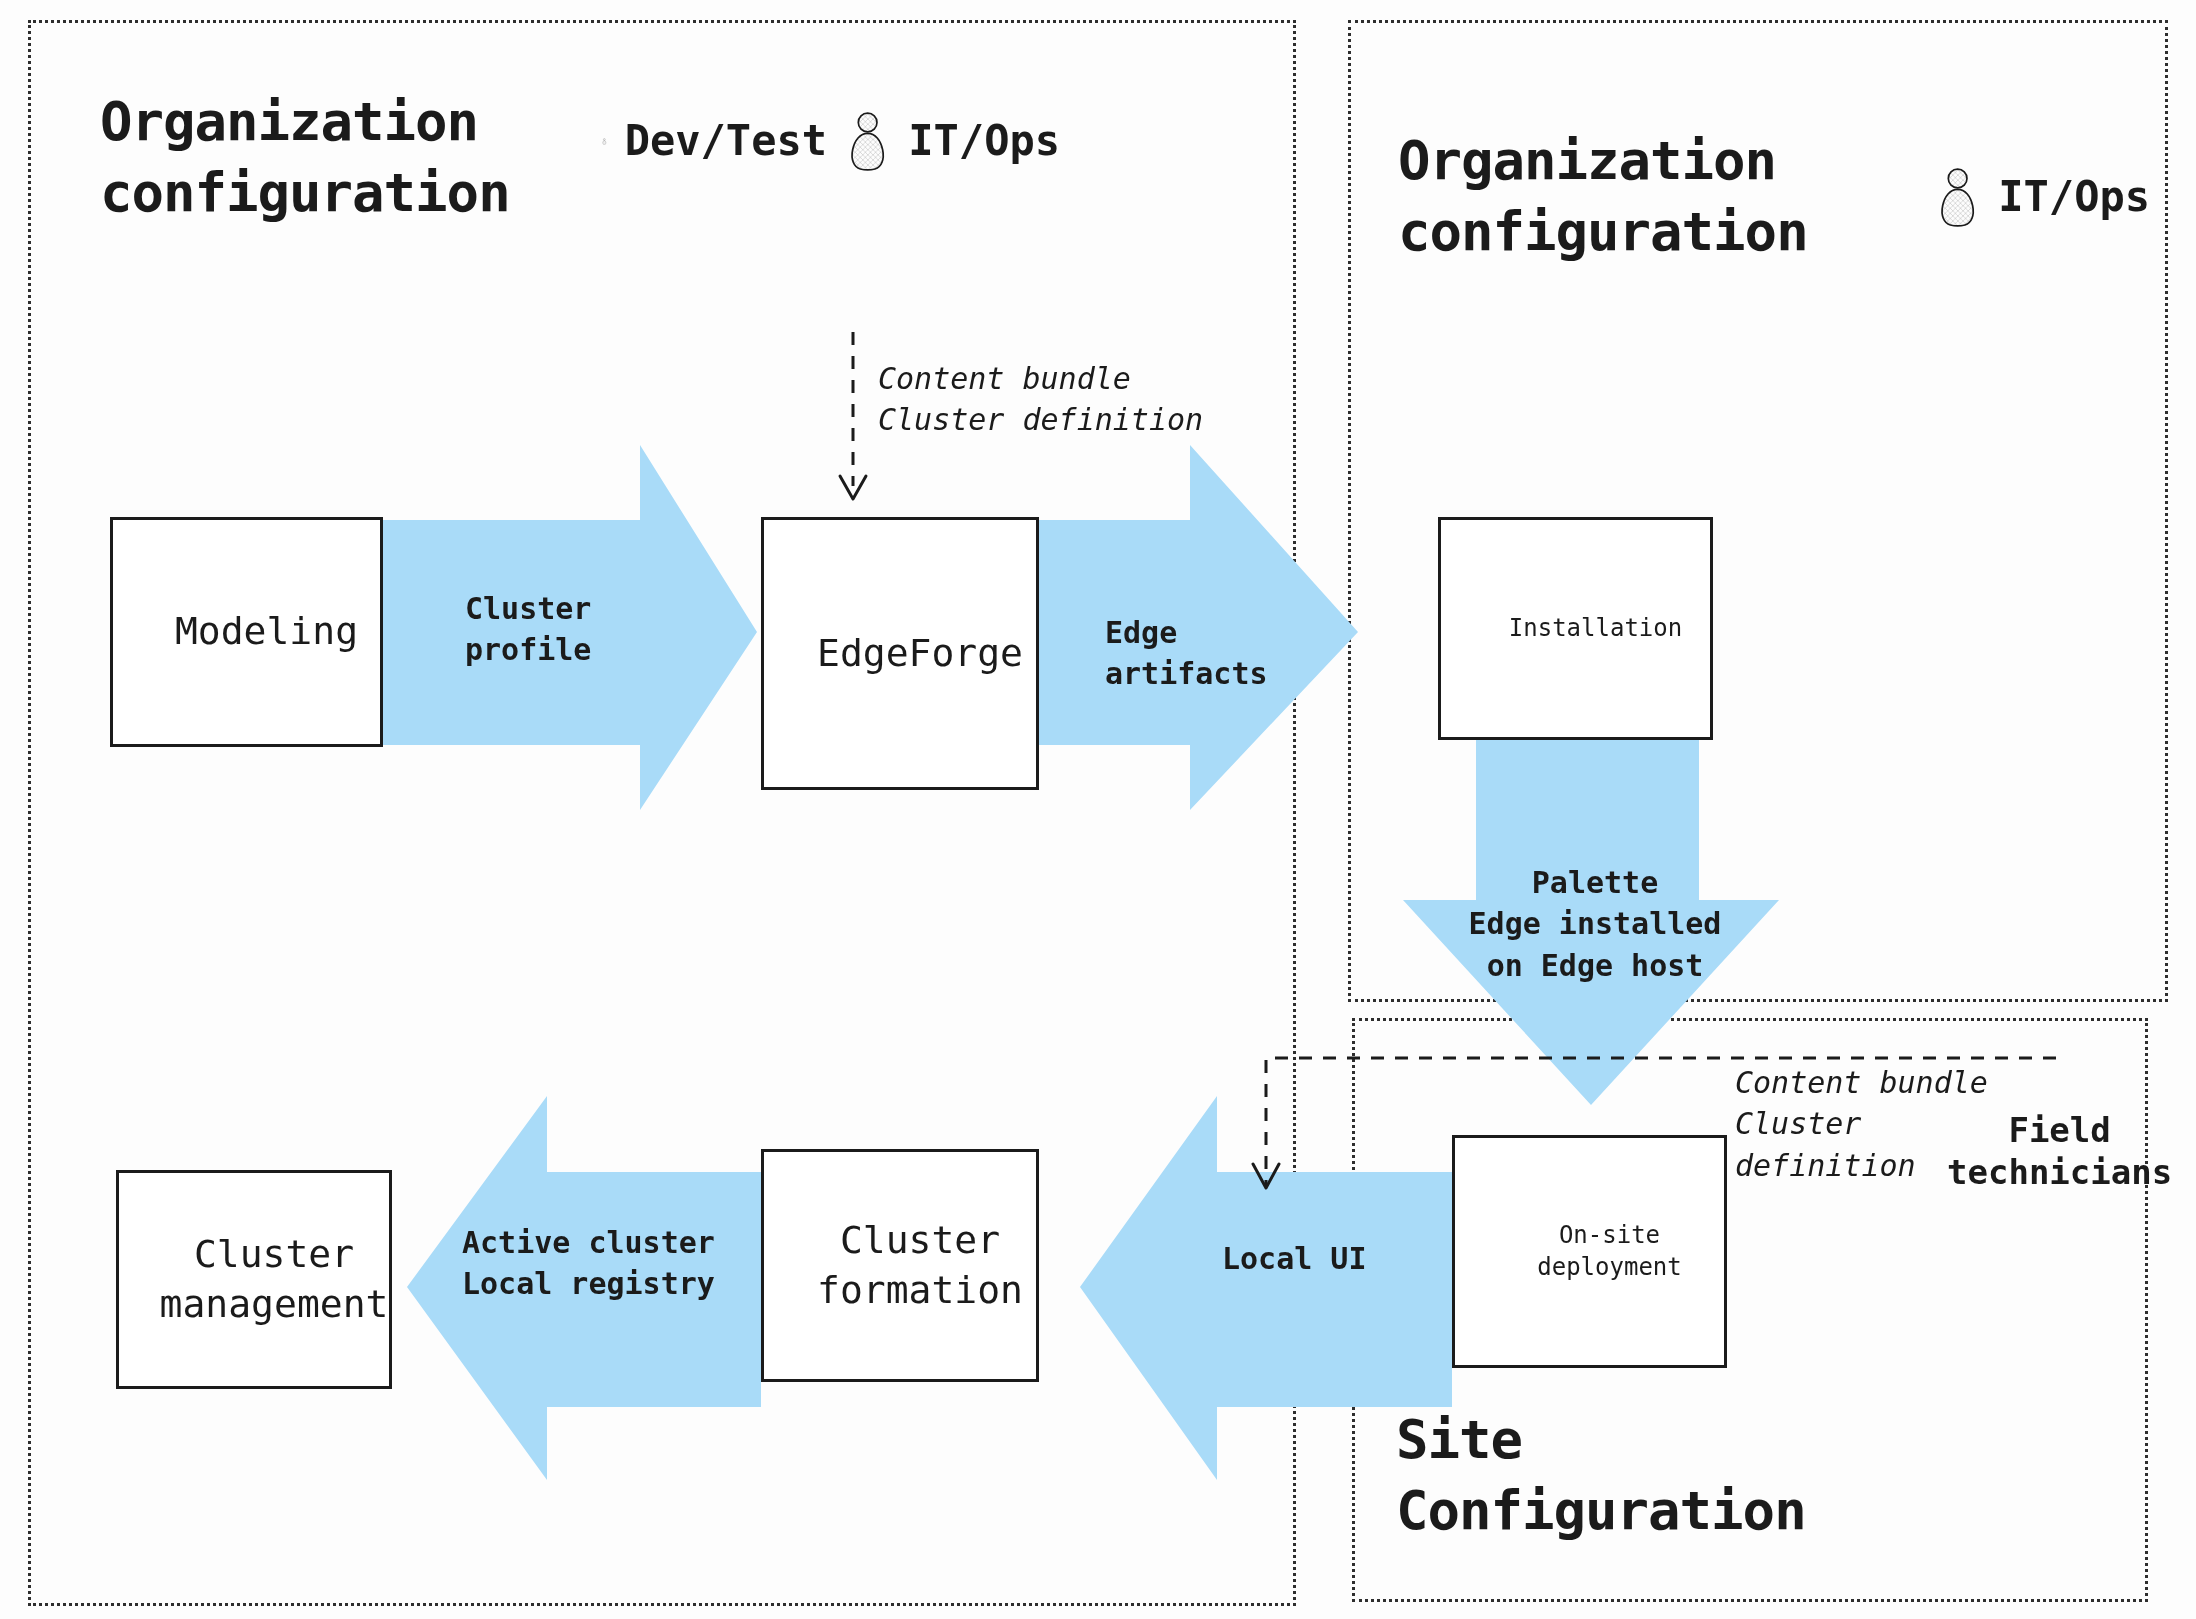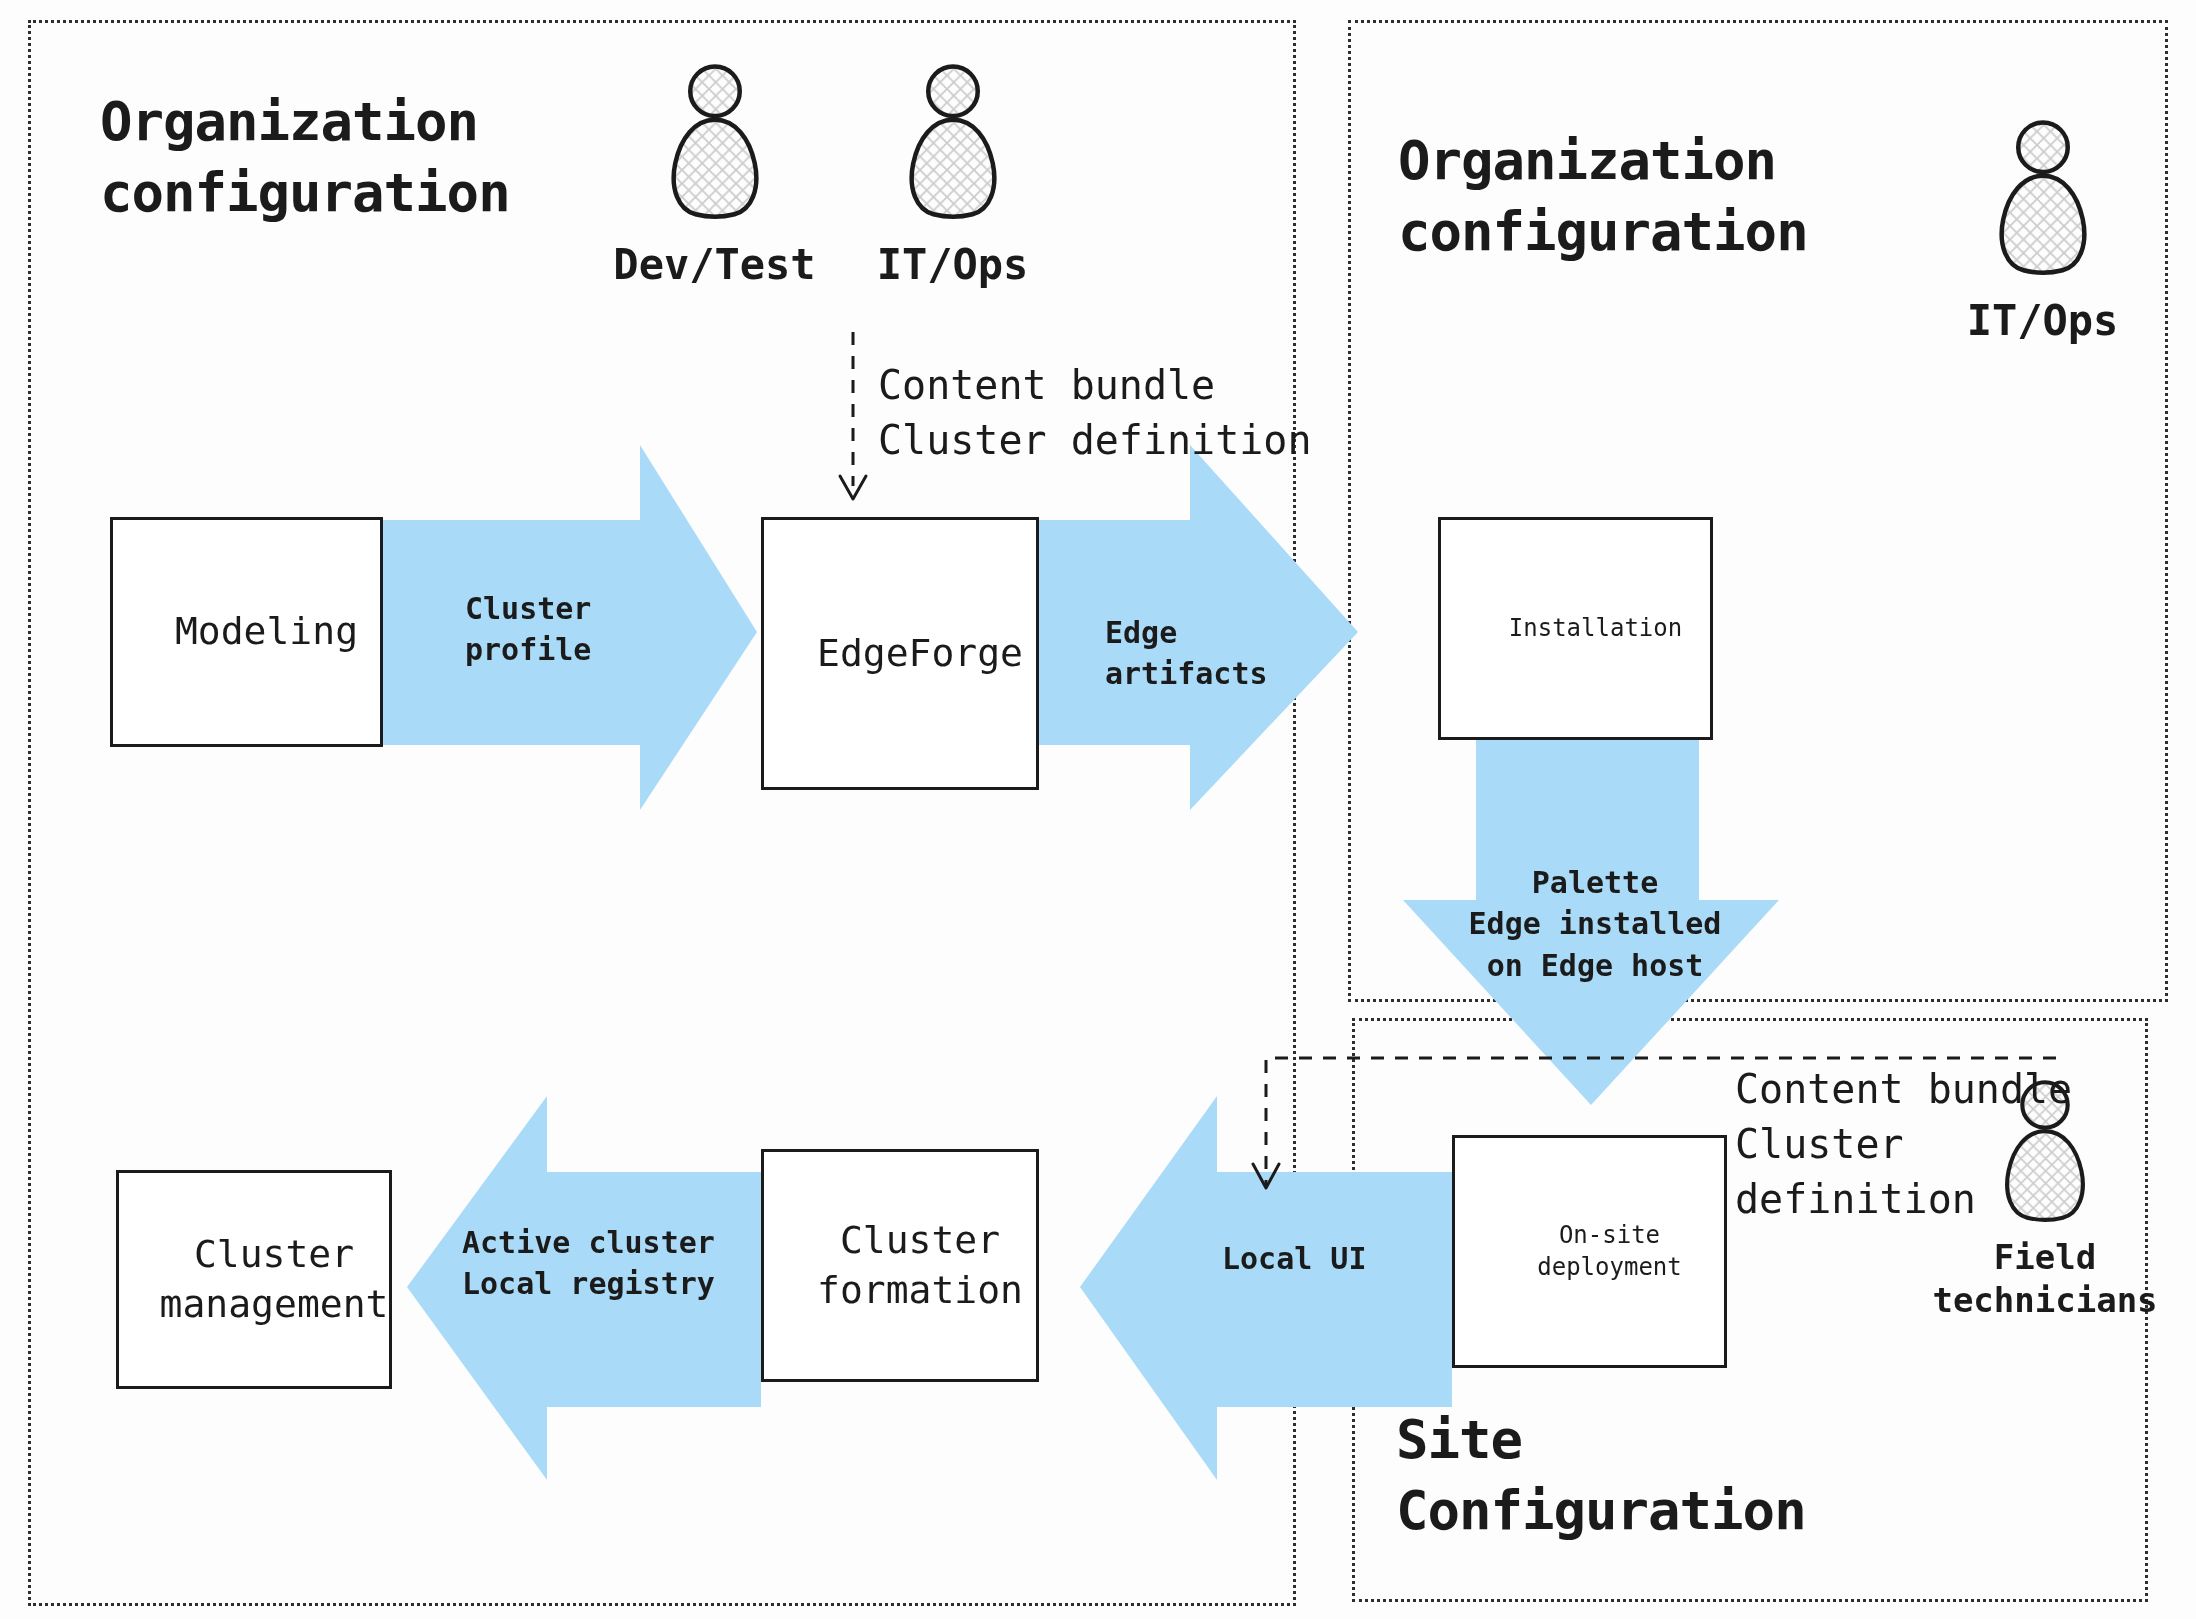--- a/index.html
+++ b/index.html
@@ -37,39 +37,40 @@
     font-size:38px; font-weight:500; line-height:1.3;padding-left:40px;
   }
   .node.small { font-size:24px; }
   .region-title {
     position:absolute;
     font-size:54px; font-weight:700; line-height:1.32;
     white-space:pre-line; letter-spacing:-1px;
   }
   .persona {
     position:absolute;
-    display:flex; flex-direction:column; align-items:center; gap:18px;
+    display:flex; flex-direction:row; align-items:center; gap:18px;
   }
   .person-svg { width:120px; height:159px; display:block; }
   .person-svg.small { width:110px; height:146px; }
   .persona-label {
     font-size:42px; font-weight:700;
     white-space:pre-line; text-align:center; line-height:1.25;
   }
   .persona-label.small { font-size:34px; }
   .flow-label {
     position:absolute;
     font-size:30px; font-weight:600; line-height:1.38;
     white-space:pre;
   }
   .flow-label.center { text-align:center; }
   .annotation {
     position:absolute;
-    font-size:40px; font-weight:400; line-height:1.38;
+    font-size:30px; font-weight:400; line-height:1.38;
     white-space:pre;
+    font-style:italic;
   }
 </style>
 </head>
 <body>
 
 <svg width="0" height="0" style="position:absolute" aria-hidden="true">
   <defs>
     <pattern id="crosshatch" width="9" height="9" patternUnits="userSpaceOnUse">
       <path d="M0 9 L9 0 M0 0 L9 9" stroke="#cccccc" stroke-width="1.2"></path>
     </pattern>

